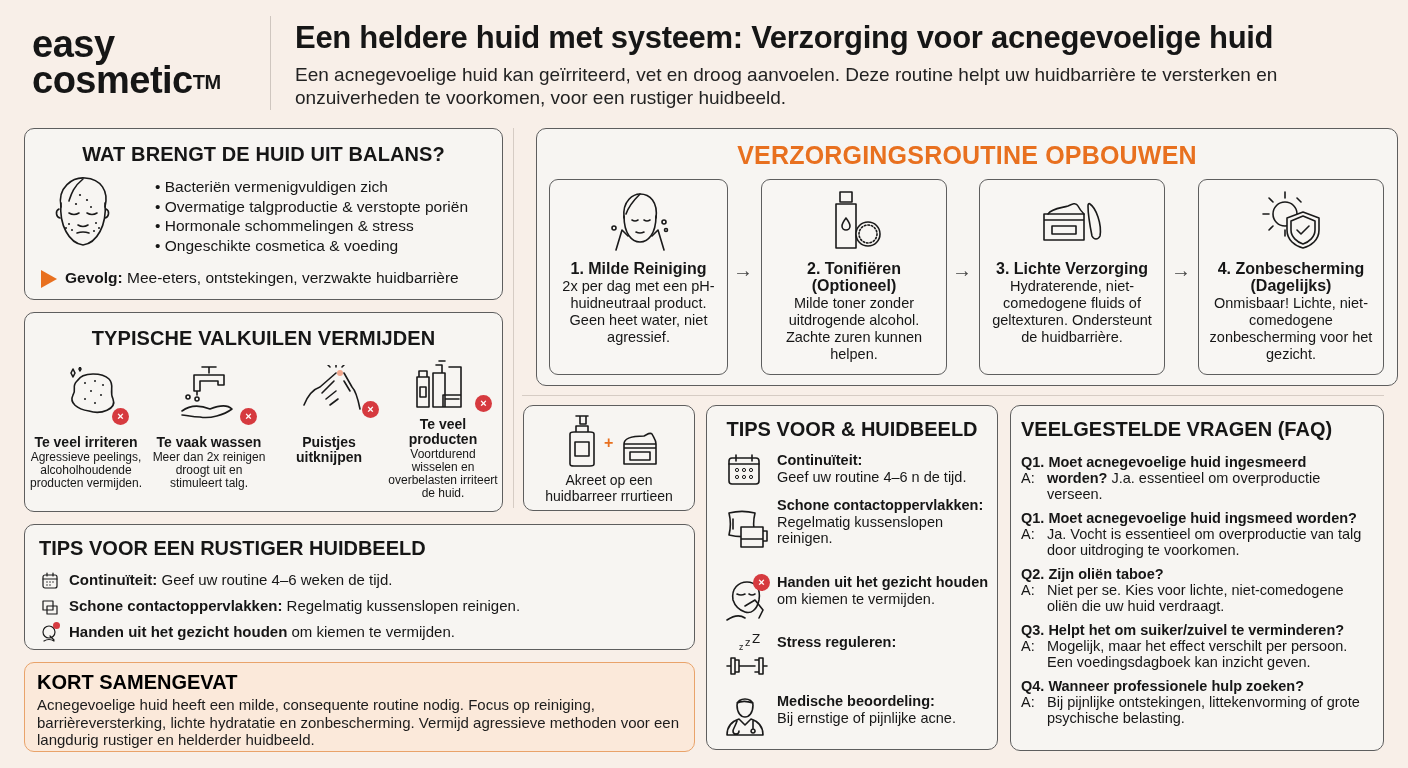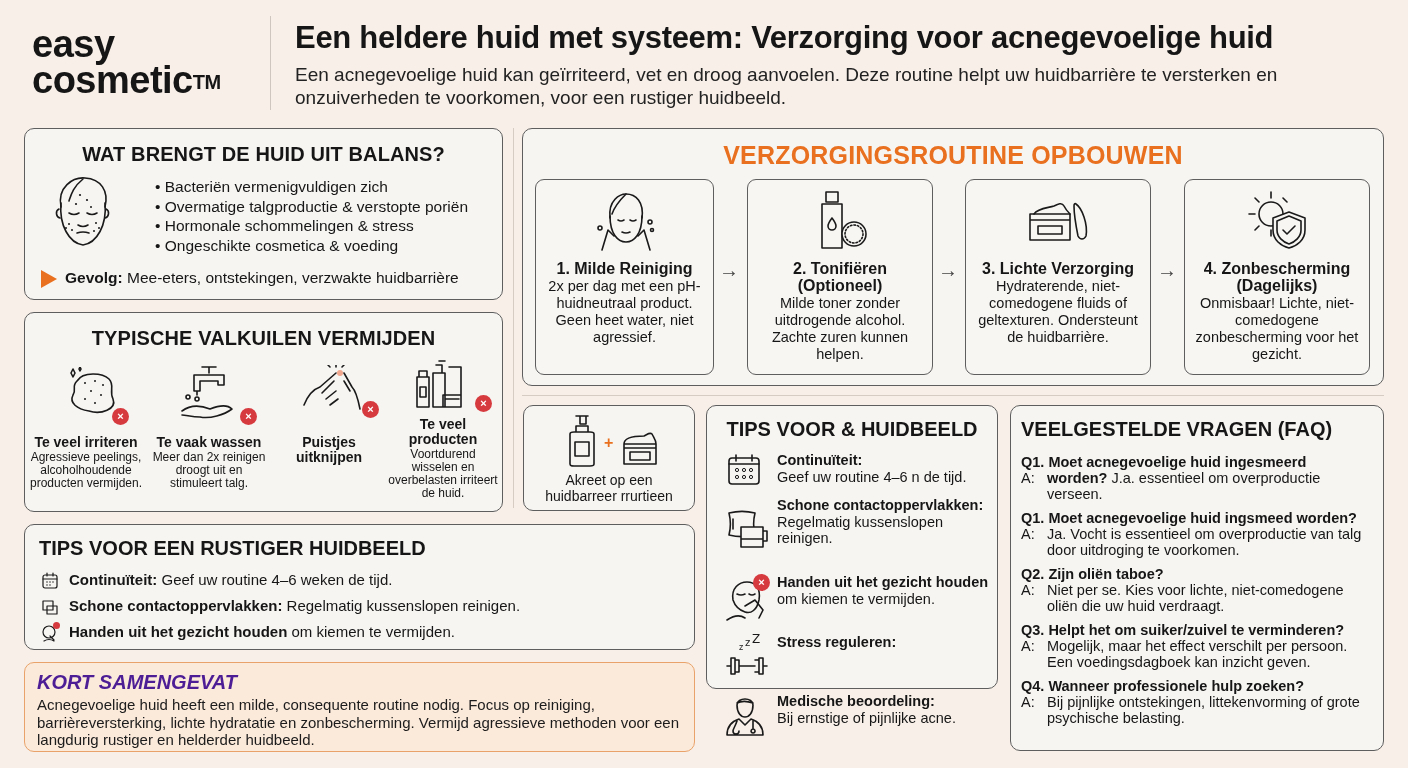--- a/index.html
+++ b/index.html
@@ -52,21 +52,21 @@
   .faq-q { font-weight: 700; font-size: 14.5px; line-height: 16px; }
   .faq-a { font-size: 14.5px; line-height: 16px; padding-left: 26px; text-indent: -26px; }
   .faq-a span.a-label { display: inline-block; width: 26px; text-indent: 0; }
 
   
   .tipl { position: absolute; left: 16px; font-size: 15px; line-height: 18px; white-space: nowrap; }
   .tipl .ic { display: inline-block; width: 20px; height: 18px; vertical-align: middle; margin-right: 8px; }
 
   
   .summary { position: absolute; left: 24px; top: 662px; width: 671px; height: 90px; background: #fbe9da; border: 1.5px solid #e9a36a; border-radius: 10px; }
-  .summary-title { position: absolute; left: 12px; top: 8px; color: #4c1d95; font-weight: 700; font-size: 20px; font-style: italic; }
+  .summary-title { position: absolute; left: 12px; top: 8px; color: #000000; font-weight: 700; font-size: 20px; }
   .summary-text { position: absolute; left: 12px; top: 33px; width: 650px; font-size: 15px; line-height: 17.5px; color: #1c1c1c; }
 
   svg { display: block; }
   .stroke { fill: none; stroke: #1a1a1a; stroke-width: 1.6; stroke-linecap: round; stroke-linejoin: round; }
 </style>
 </head>
 <body>
 
 <div class="abs logo">
   <div>easy</div>
@@ -211,21 +211,21 @@
           <path class="stroke" style="stroke-width:1.2" d="M9 12 l4 4 M3 17 q5 -3 10 0"></path>
         </svg><span style="position:absolute;left:12px;top:-2px;width:7px;height:7px;border-radius:50%;background:#d63a3f;"></span></span><b>Handen uit het gezicht houden</b><span> om kiemen te vermijden.</span>
   </div>
 </div>
 
 <div class="summary">
   <div class="summary-title">KORT SAMENGEVAT</div>
   <div class="summary-text">Acnegevoelige huid heeft een milde, consequente routine nodig. Focus op reiniging, barrièreversterking, lichte hydratatie en zonbescherming. Vermijd agressieve methoden voor een langdurig rustiger en helderder huidbeeld.</div>
 </div>
 
-<div class="card" style="left:522px;top:128px;width:862px;height:258px;">
+<div class="card" style="left:536px;top:128px;width:862px;height:258px;">
   <div class="routine-title" style="position:absolute;left:0;right:0;top:12px;">VERZORGINGSROUTINE OPBOUWEN</div>
 
   <div class="step" style="left:12px;width:179px;">
     <div style="position:absolute;left:58px;top:10px;">
       <svg width="62" height="64" viewBox="0 0 62 64">
           <path class="stroke" d="M16 28 C14 10 26 4 32 4 C42 4 50 12 48 28"></path>
           <path class="stroke" d="M16 26 C16 44 24 52 32 52 C40 52 48 44 48 26"></path>
           <path class="stroke" d="M32 4 C24 12 20 18 18 24"></path>
           <path class="stroke" d="M24 30 q3 2 6 0 M36 30 q3 2 6 0 M28 42 q4 2 8 0"></path>
           <path class="stroke" d="M8 60 L14 40 L20 46 M56 60 L50 40 L44 46"></path>
@@ -297,21 +297,21 @@
   </div>
   <div style="position:absolute;left:80px;top:28px;color:#e8701f;font-weight:700;font-size:16px;">+</div>
   <div style="position:absolute;left:96px;top:24px;">
     <svg width="40" height="38" viewBox="0 0 40 38">
         <path class="stroke" d="M4 14 C4 8 14 6 24 6 C28 4 30 2 32 4 C34 8 36 10 36 14 z M4 14 h32 v20 h-32z M4 18 h32 M10 22 h20 v8 h-20z"></path>
       </svg>
   </div>
   <div style="position:absolute;left:10px;right:10px;top:66px;text-align:center;font-size:14px;line-height:16px;">Akreet op een huidbarreer rrurtieen</div>
 </div>
 
-<div class="card" style="left:706px;top:405px;width:292px;height:284px;">
+<div class="card" style="left:706px;top:405px;width:292px;height:345px;">
   <div style="position:absolute;left:0;right:0;top:12px;text-align:center;font-weight:700;font-size:20px;">TIPS VOOR &amp; HUIDBEELD</div>
 
   <div class="tip-row" style="top:46px;">
     <div style="position:absolute;left:2px;top:2px;">
       <svg width="34" height="32" viewBox="0 0 34 32">
           <rect class="stroke" x="2" y="4" width="30" height="26" rx="3"></rect>
           <path class="stroke" d="M2 10 h30 M9 1 v6 M25 1 v6"></path>
           <g fill="none" stroke="#1a1a1a" stroke-width="1">
             <circle cx="10" cy="16" r="1.6"></circle>
             <circle cx="17" cy="16" r="1.6"></circle>

